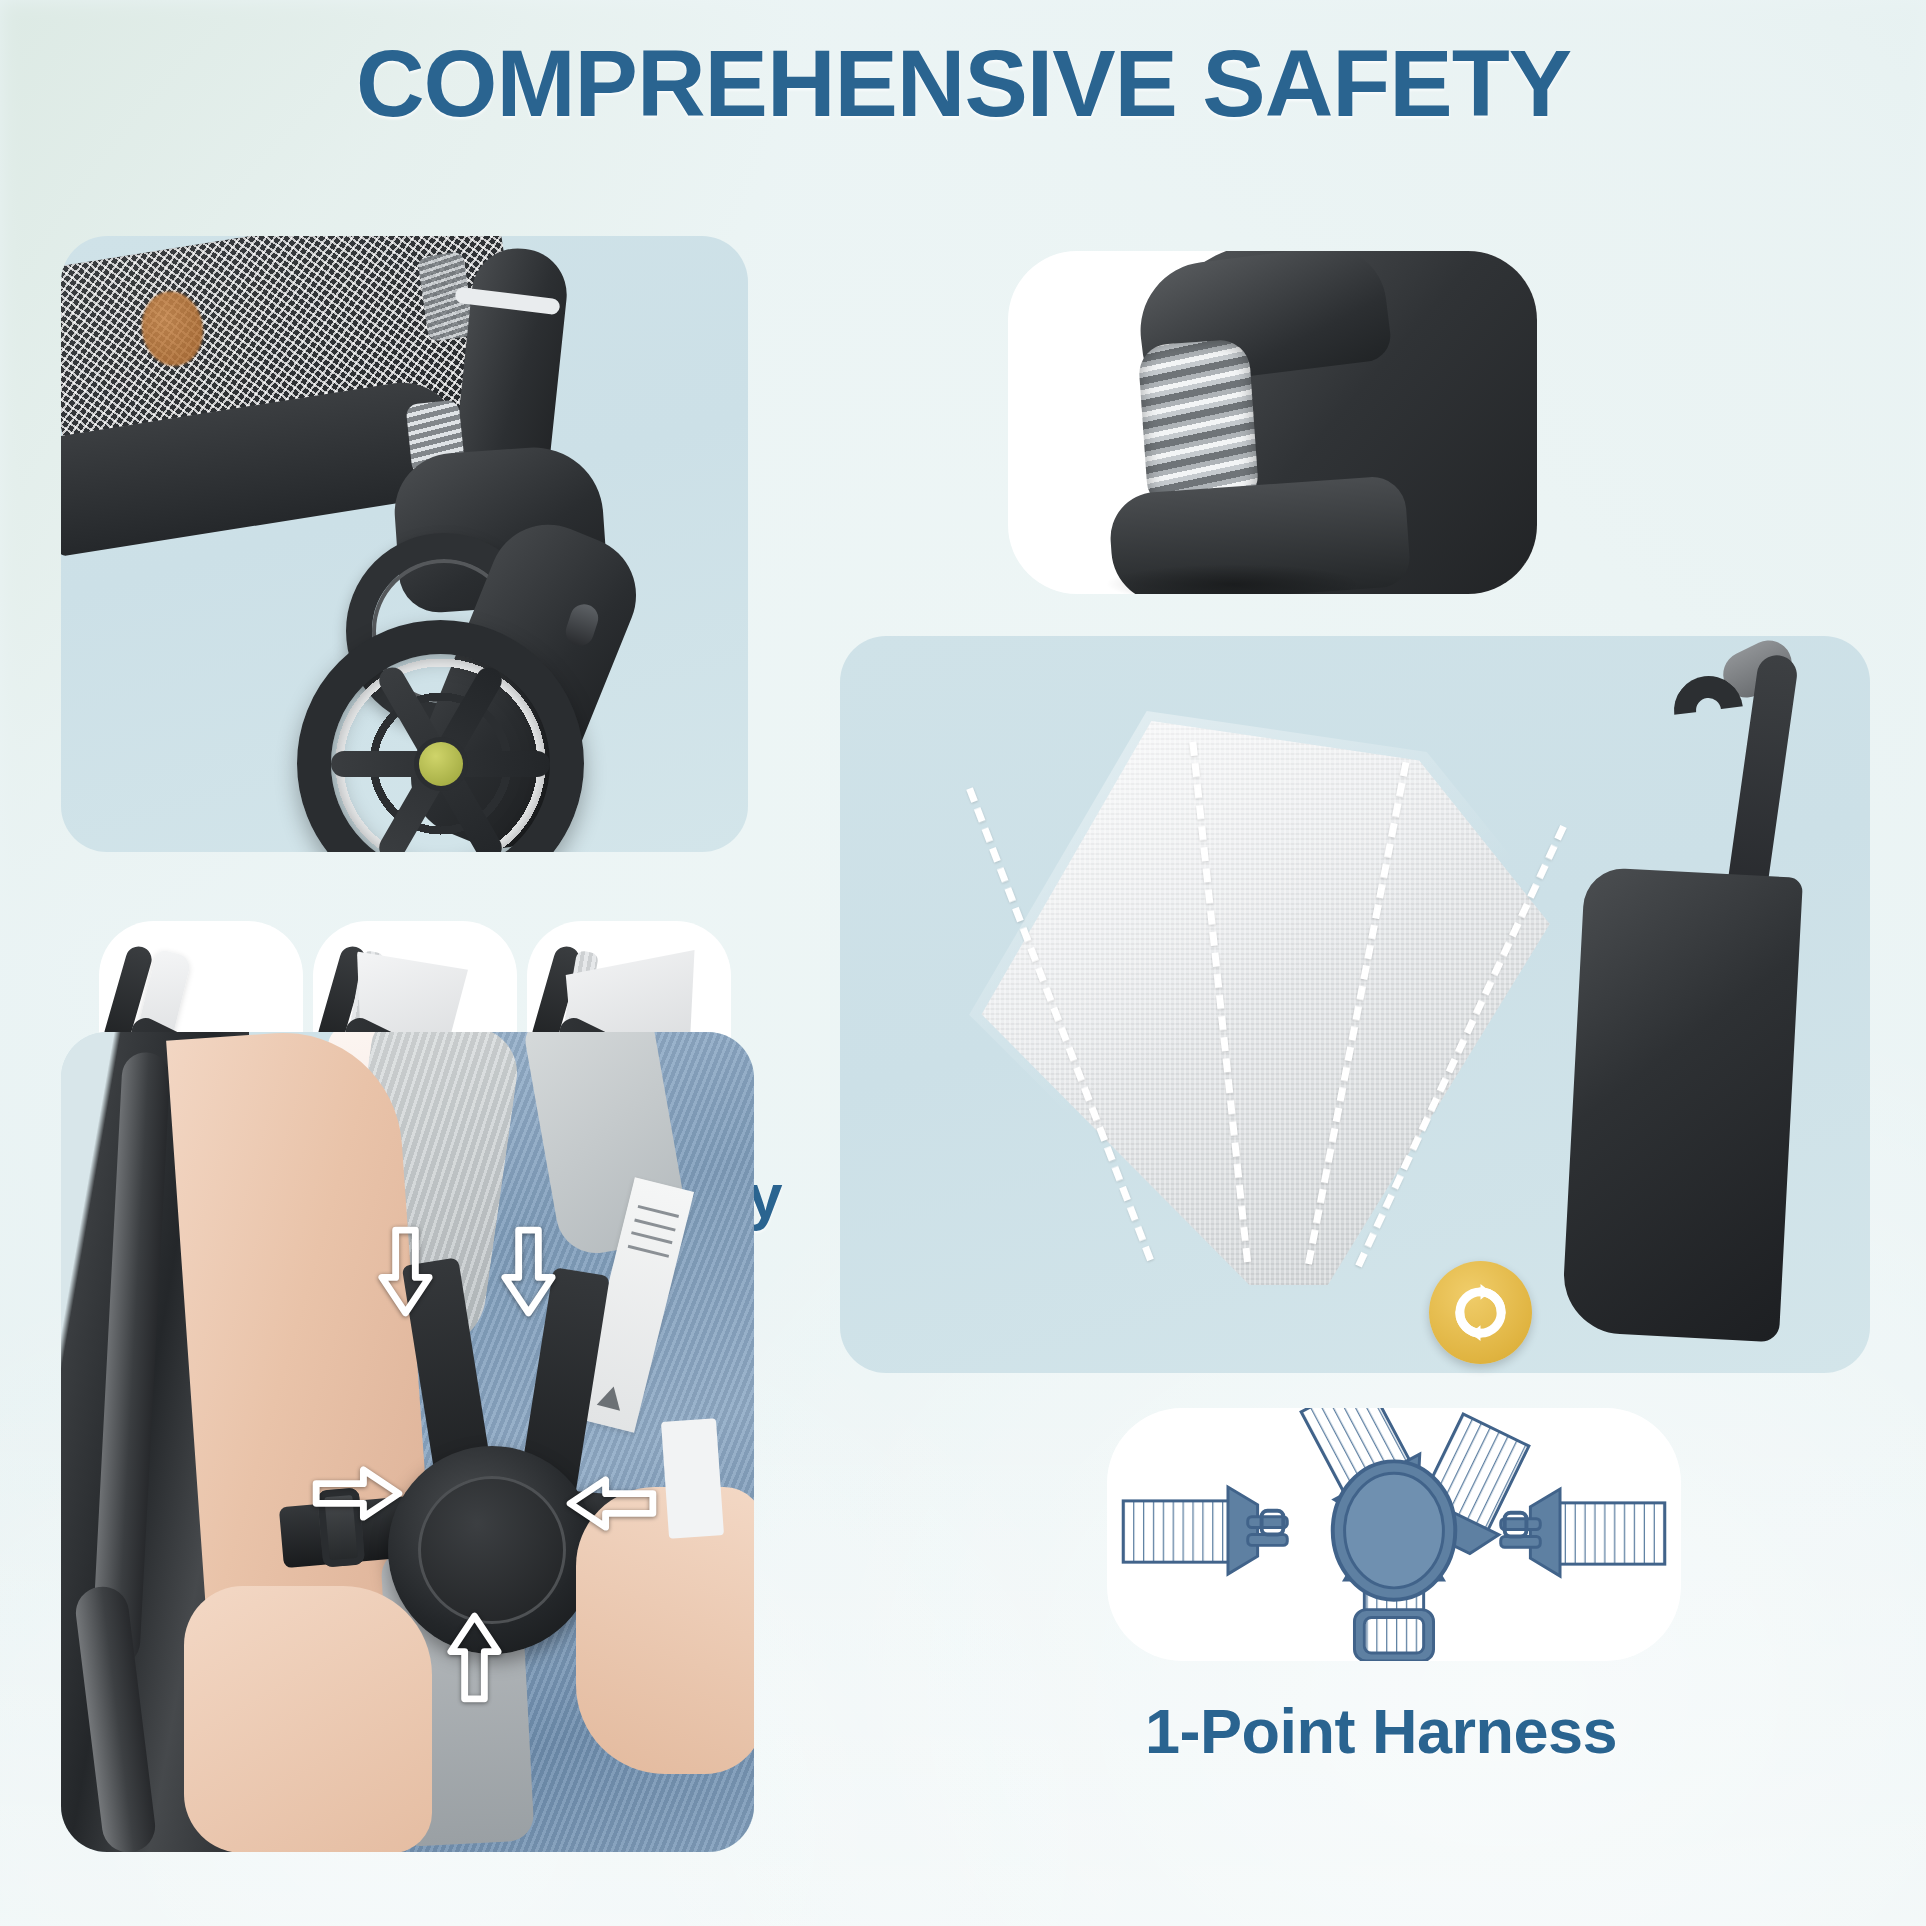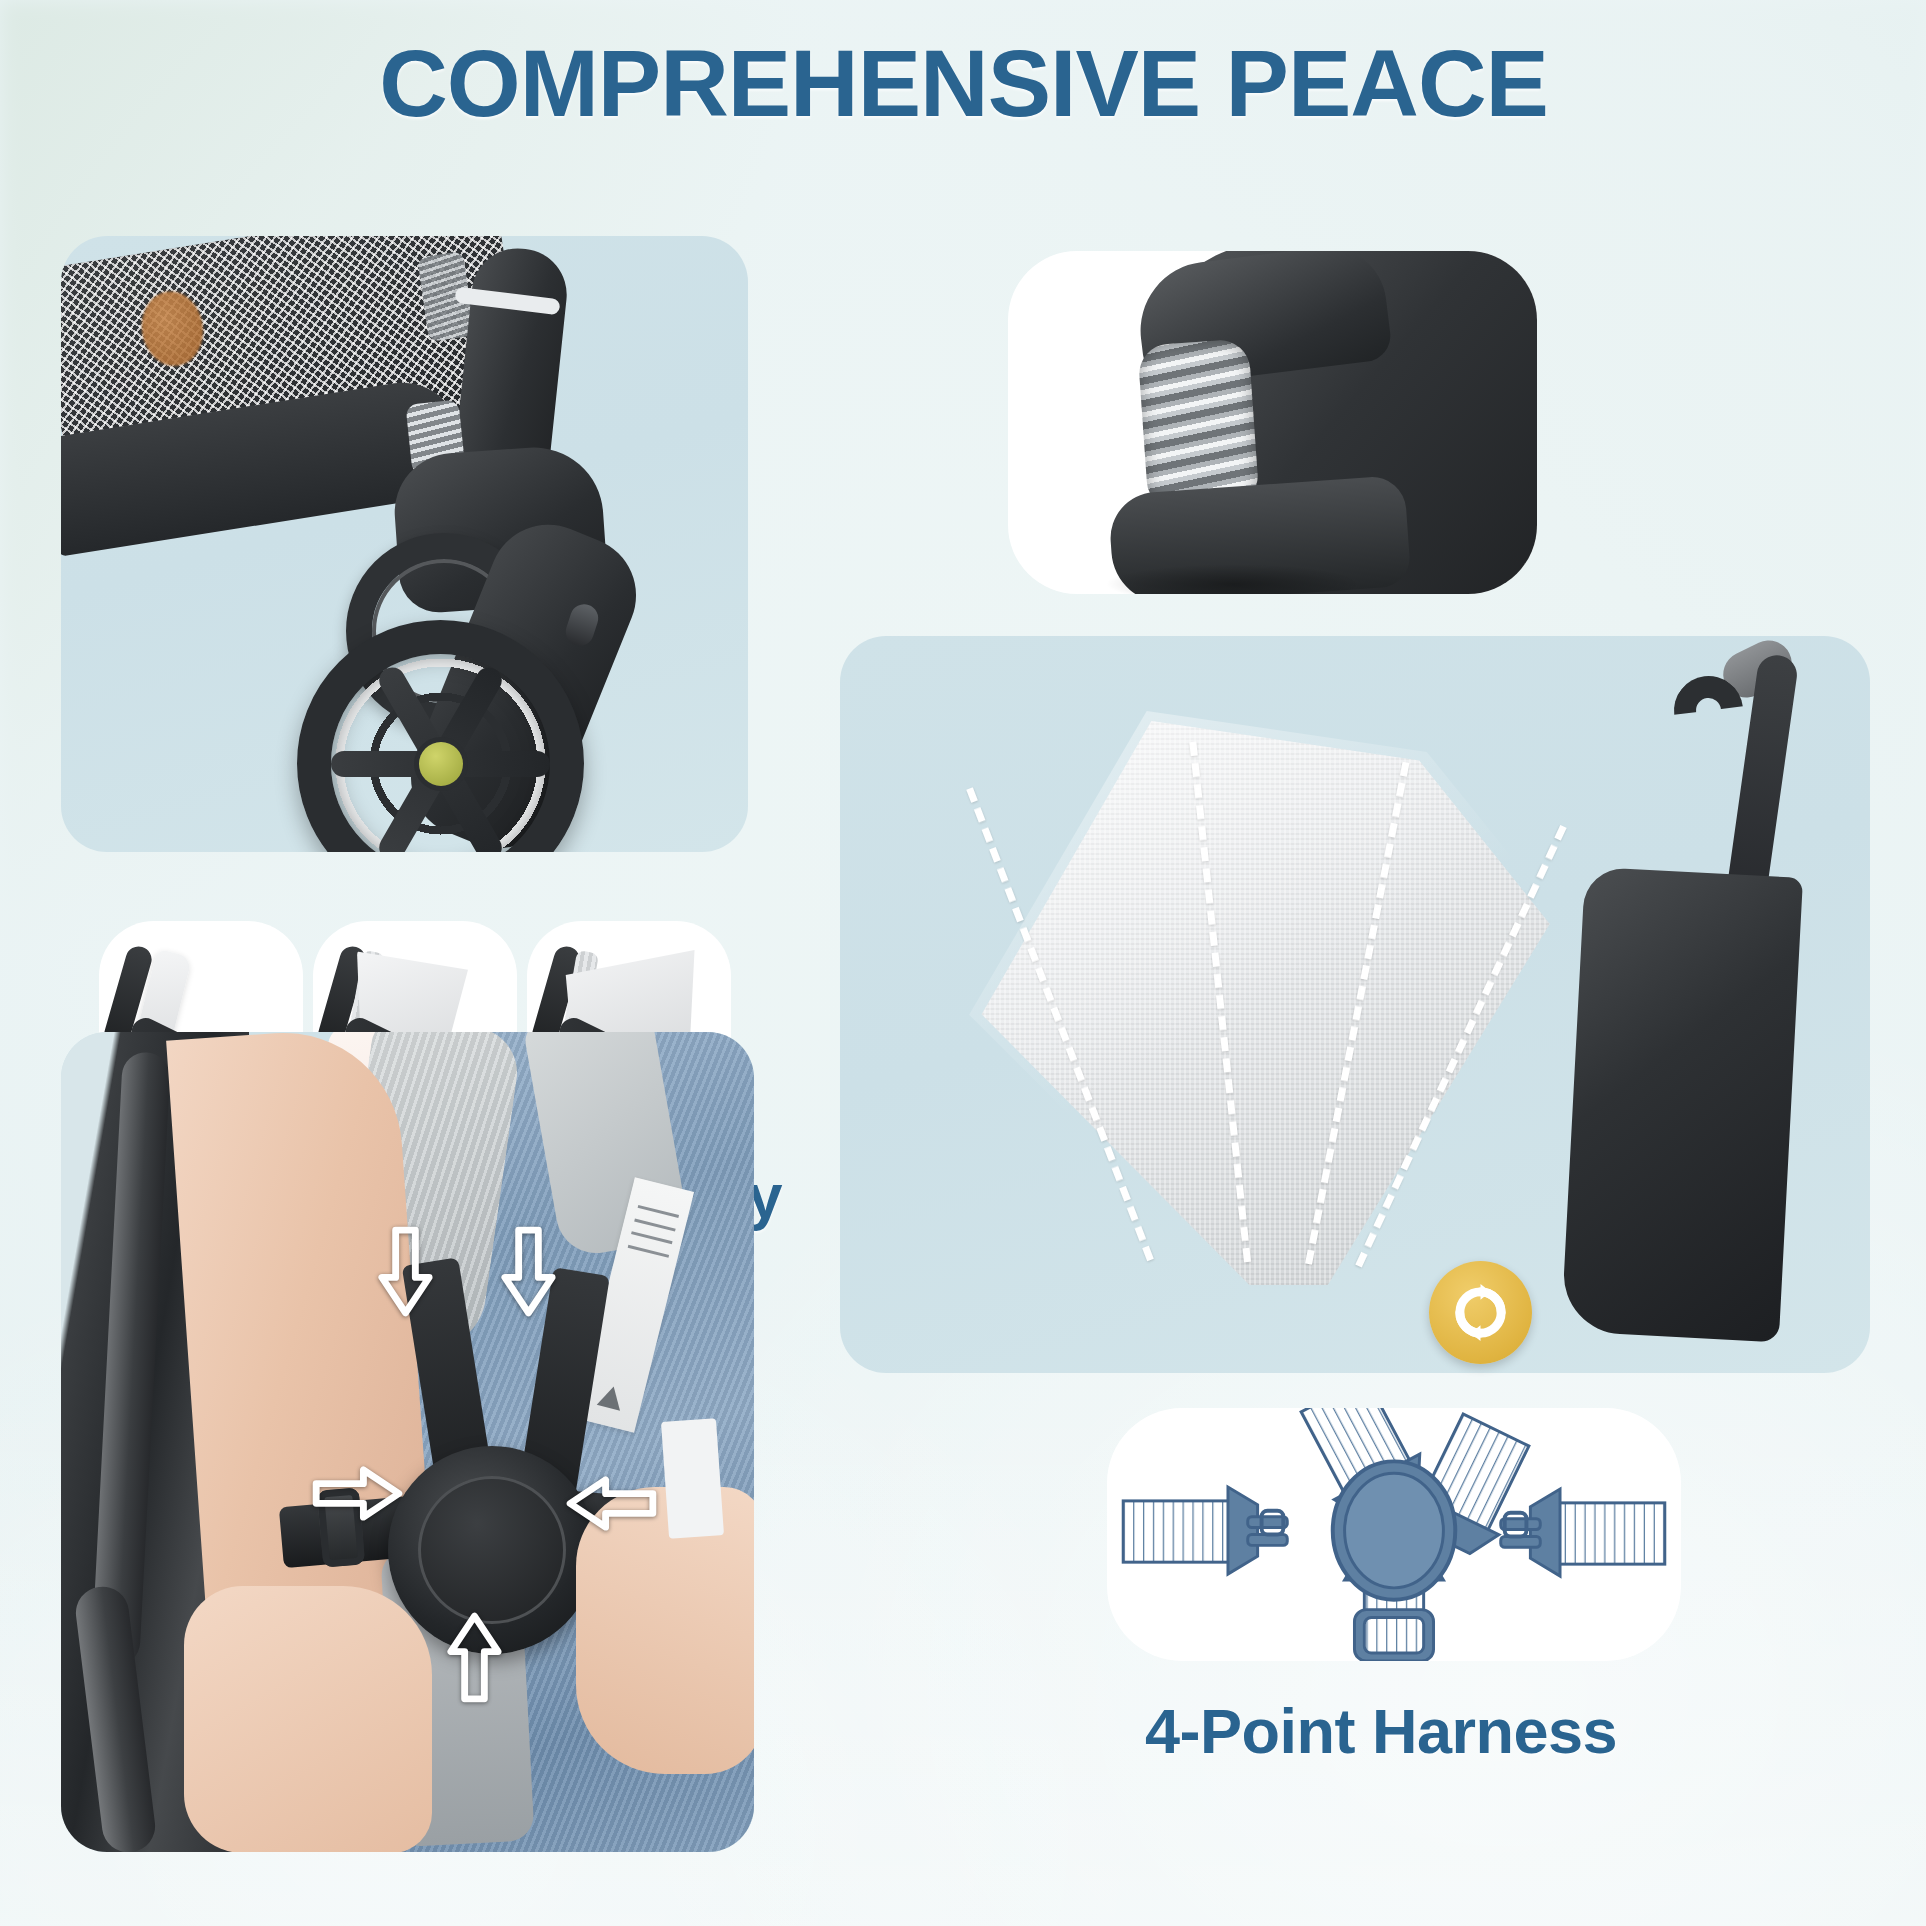--- a/index.html
+++ b/index.html
@@ -424,21 +424,21 @@
 </head>
 <body>
 
 <div id="bg-foliage"></div>
 <div id="bg-overlay"></div>
 <div id="bg-sheen"></div>
 
 <div id="page">
 
   <h1 class="headline">
-    <span class="l1">COMPREHENSIVE PEACE</span>
+    <span class="l1">COMPREHENSIVE SAFETY</span>
   </h1>
 
   <div class="panel tint" id="panel-wheel">
     <div class="mesh">
       <div class="mesh-dot"></div>
     </div>
     <div class="basketlip"></div>
     <div class="spring-top"></div>
     <div class="fork"></div>
     <div class="fork-ring"></div>
@@ -611,16 +611,16 @@
         <rect x="8" y="46" width="60" height="36" rx="7" fill="url(#ribs)" stroke="#41638a" stroke-width="3"></rect>
       </g>
 
       <g>
         <ellipse cx="290" cy="124" rx="62" ry="70" fill="#5e80a2" stroke="#41638a" stroke-width="4"></ellipse>
         <ellipse cx="290" cy="124" rx="50" ry="58" fill="#6f90b0" stroke="#41638a" stroke-width="3"></ellipse>
       </g>
     </svg>
   </div>
 
-  <div class="caption" id="cap-harness">4-Point Harness</div>
+  <div class="caption" id="cap-harness">1-Point Harness</div>
 
 </div>
 
 
 </body></html>

